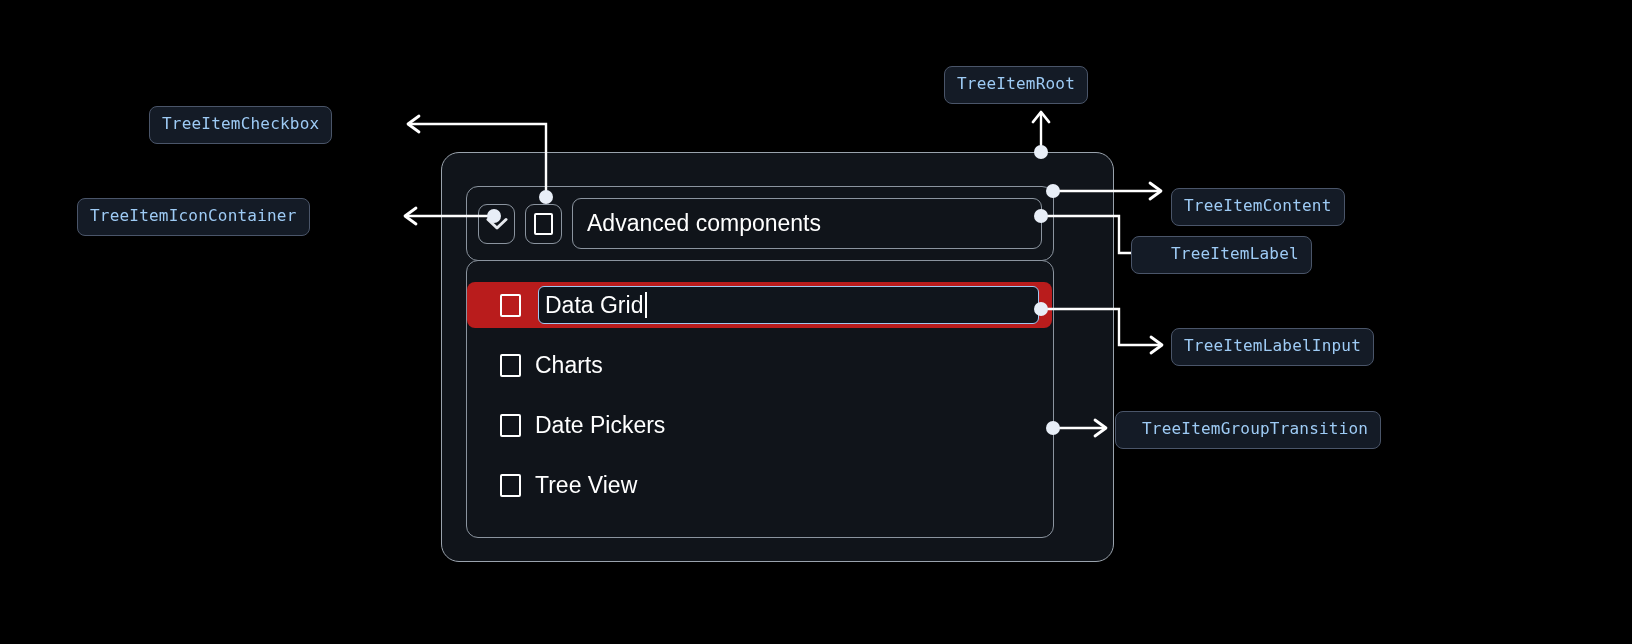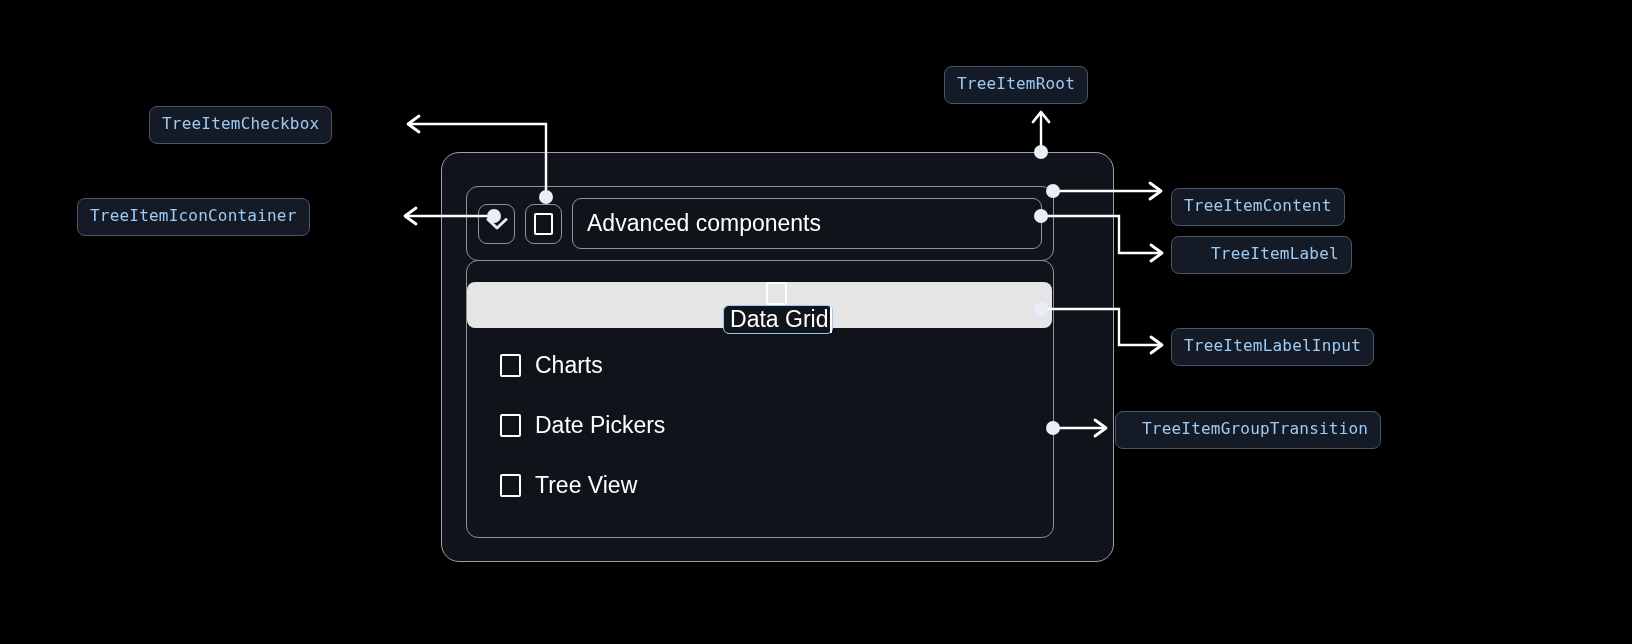--- a/index.html
+++ b/index.html
@@ -142,24 +142,23 @@
   .tree-row {
     position: relative;
     display: flex;
     align-items: center;
     height: 46px;
     margin: 0 0 14px 0;
     padding-left: 33px;
     box-sizing: border-box;
   }
   .tree-row.selected {
-    background: #e5e5e5;
+    background: #b91c1c;
     border-radius: 8px;
     margin-right: 1px;
-    flex-direction: column;
   }
   .row-cb {
     width: 21px;
     height: 23px;
     box-sizing: border-box;
     border: 2.5px solid #ffffff;
     border-radius: 2px;
     background: transparent;
     flex: none;
   }
@@ -286,19 +285,19 @@
   </svg>
 
   <div class="badge" style="left:944px;  top:66px;">TreeItemRoot</div>
 
   <div class="badge" style="left:149px;  top:106px;">TreeItemCheckbox</div>
 
   <div class="badge" style="left:77px;   top:198px;">TreeItemIconContainer</div>
 
   <div class="badge" style="left:1171px; top:188px;">TreeItemContent</div>
 
-  <div class="badge" style="left:1171px; top:236px;padding-left:39px;">TreeItemLabel</div>
+  <div class="badge" style="left:1131px; top:236px;padding-left:39px;">TreeItemLabel</div>
 
   <div class="badge" style="left:1171px; top:328px;">TreeItemLabelInput</div>
 
   <div class="badge" style="left:1115px; top:411px;padding-left:26px;">TreeItemGroupTransition</div>
 
 </div>
 
 </body></html>

